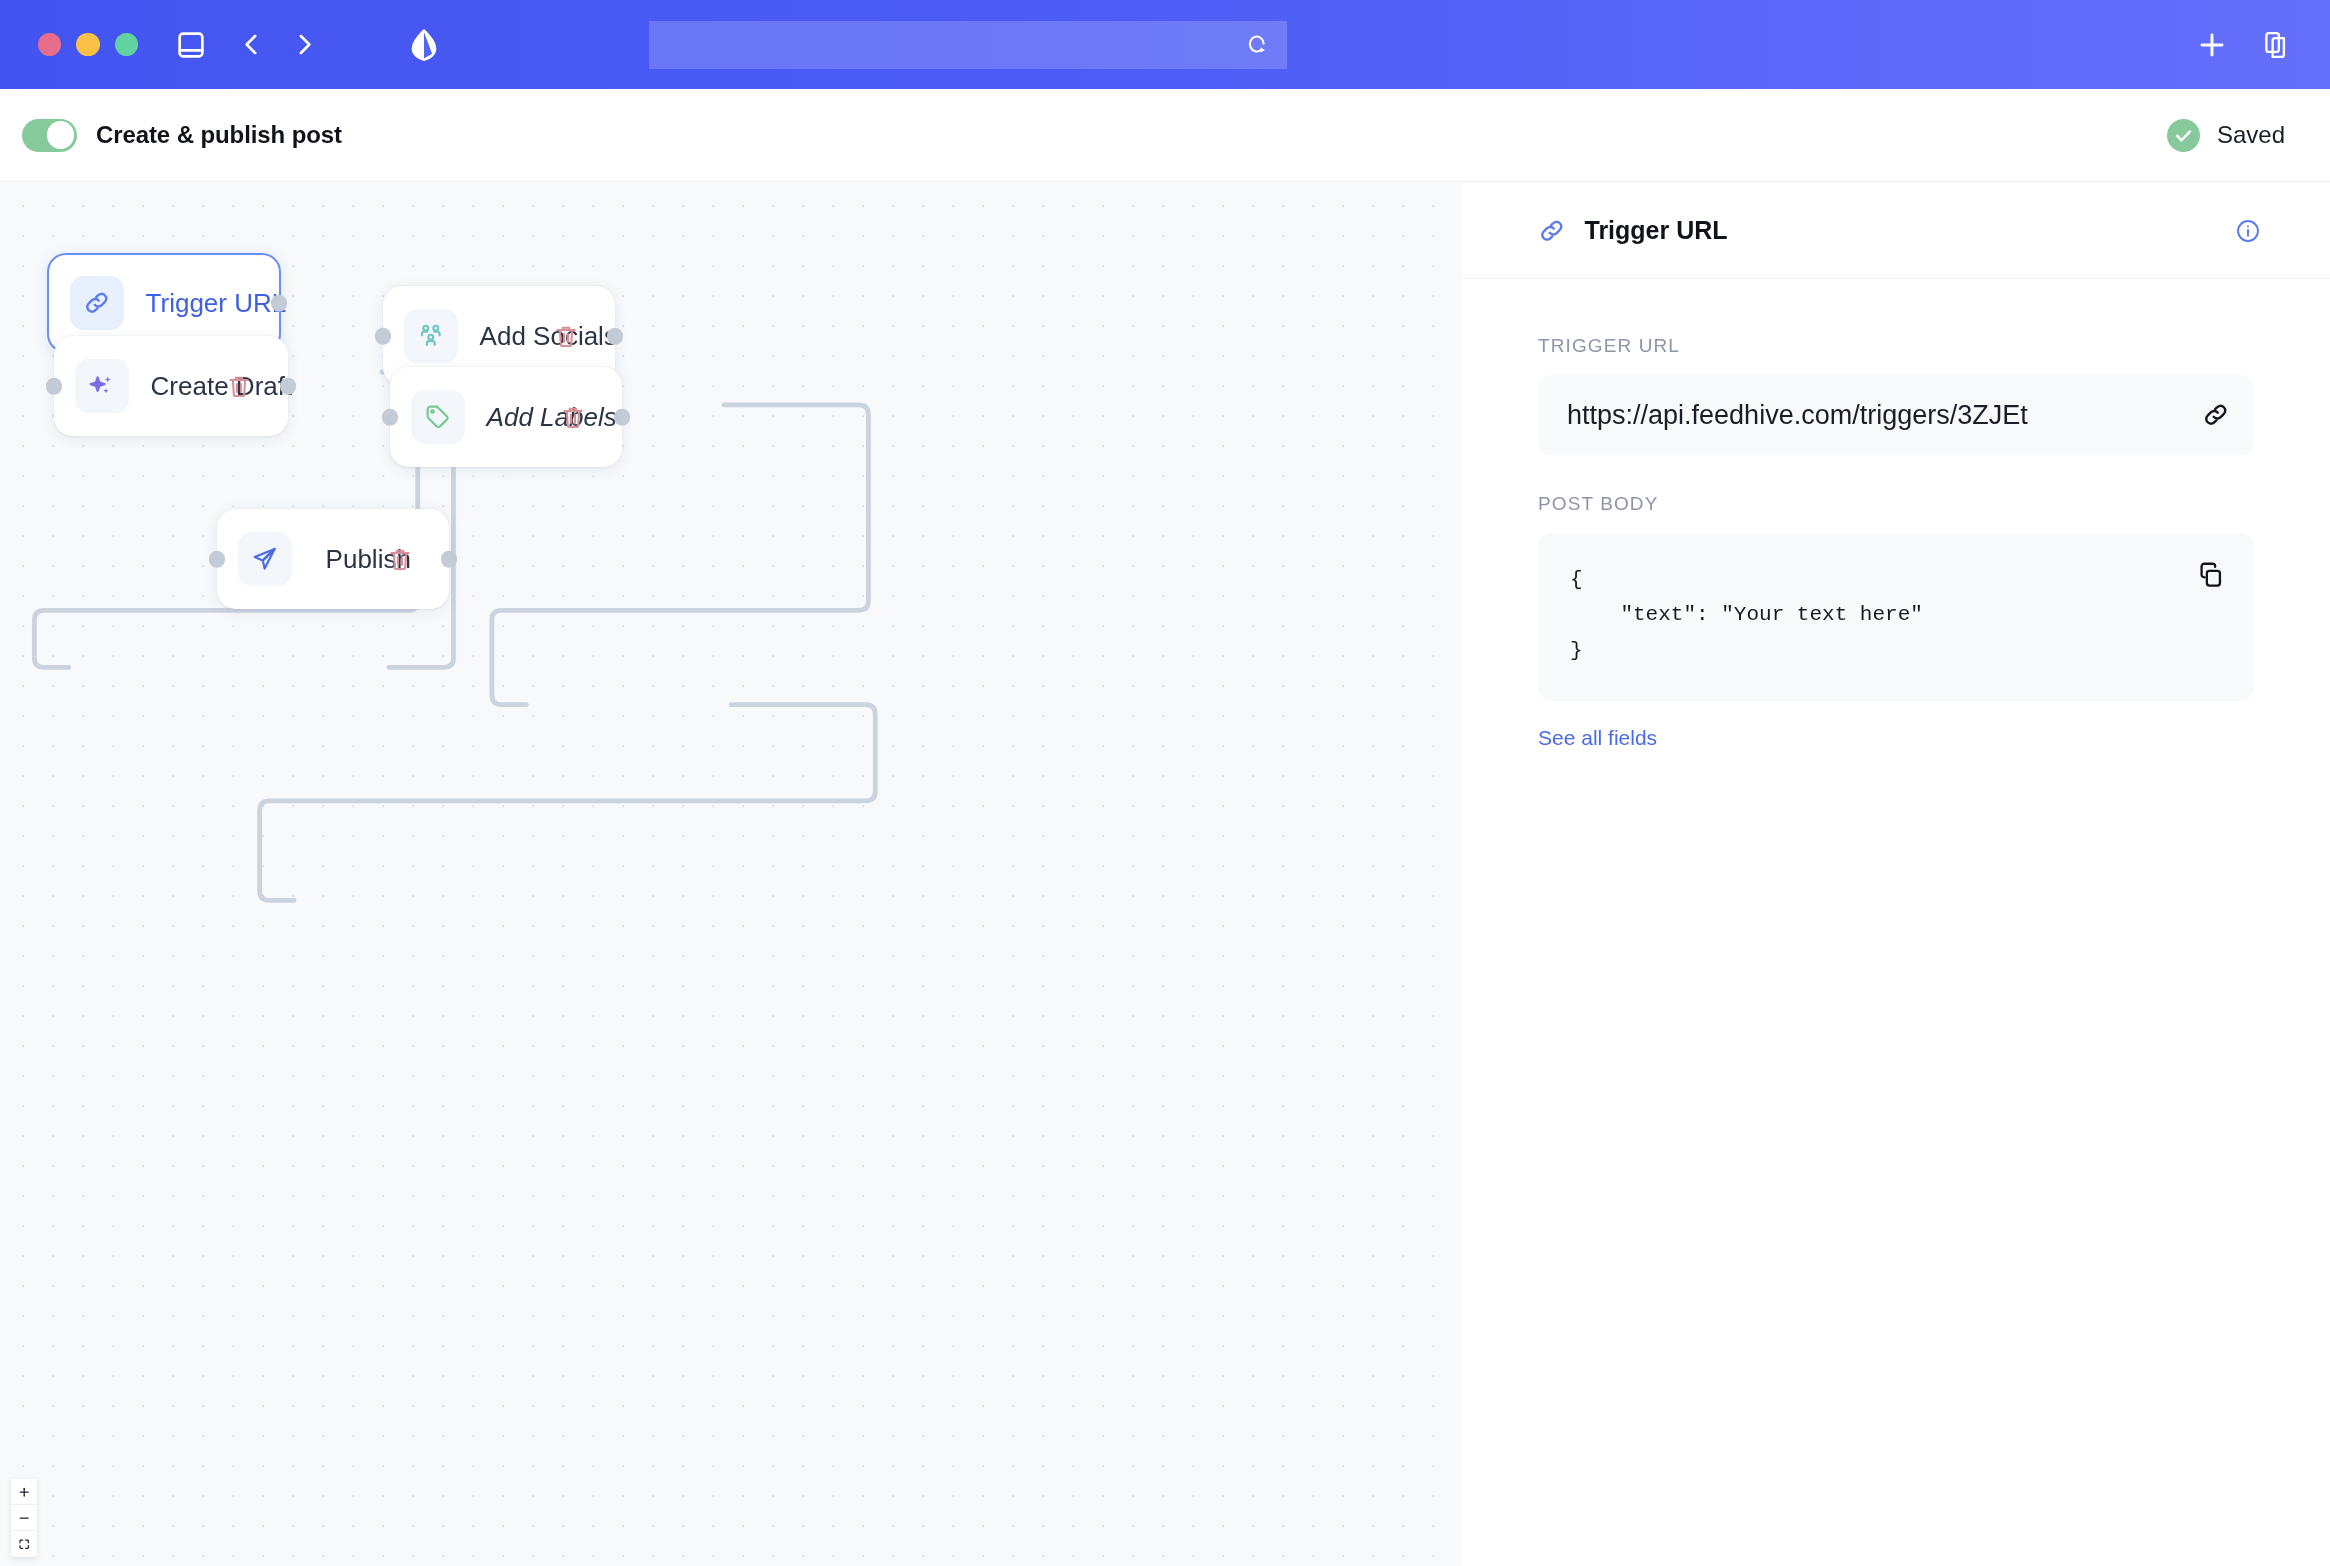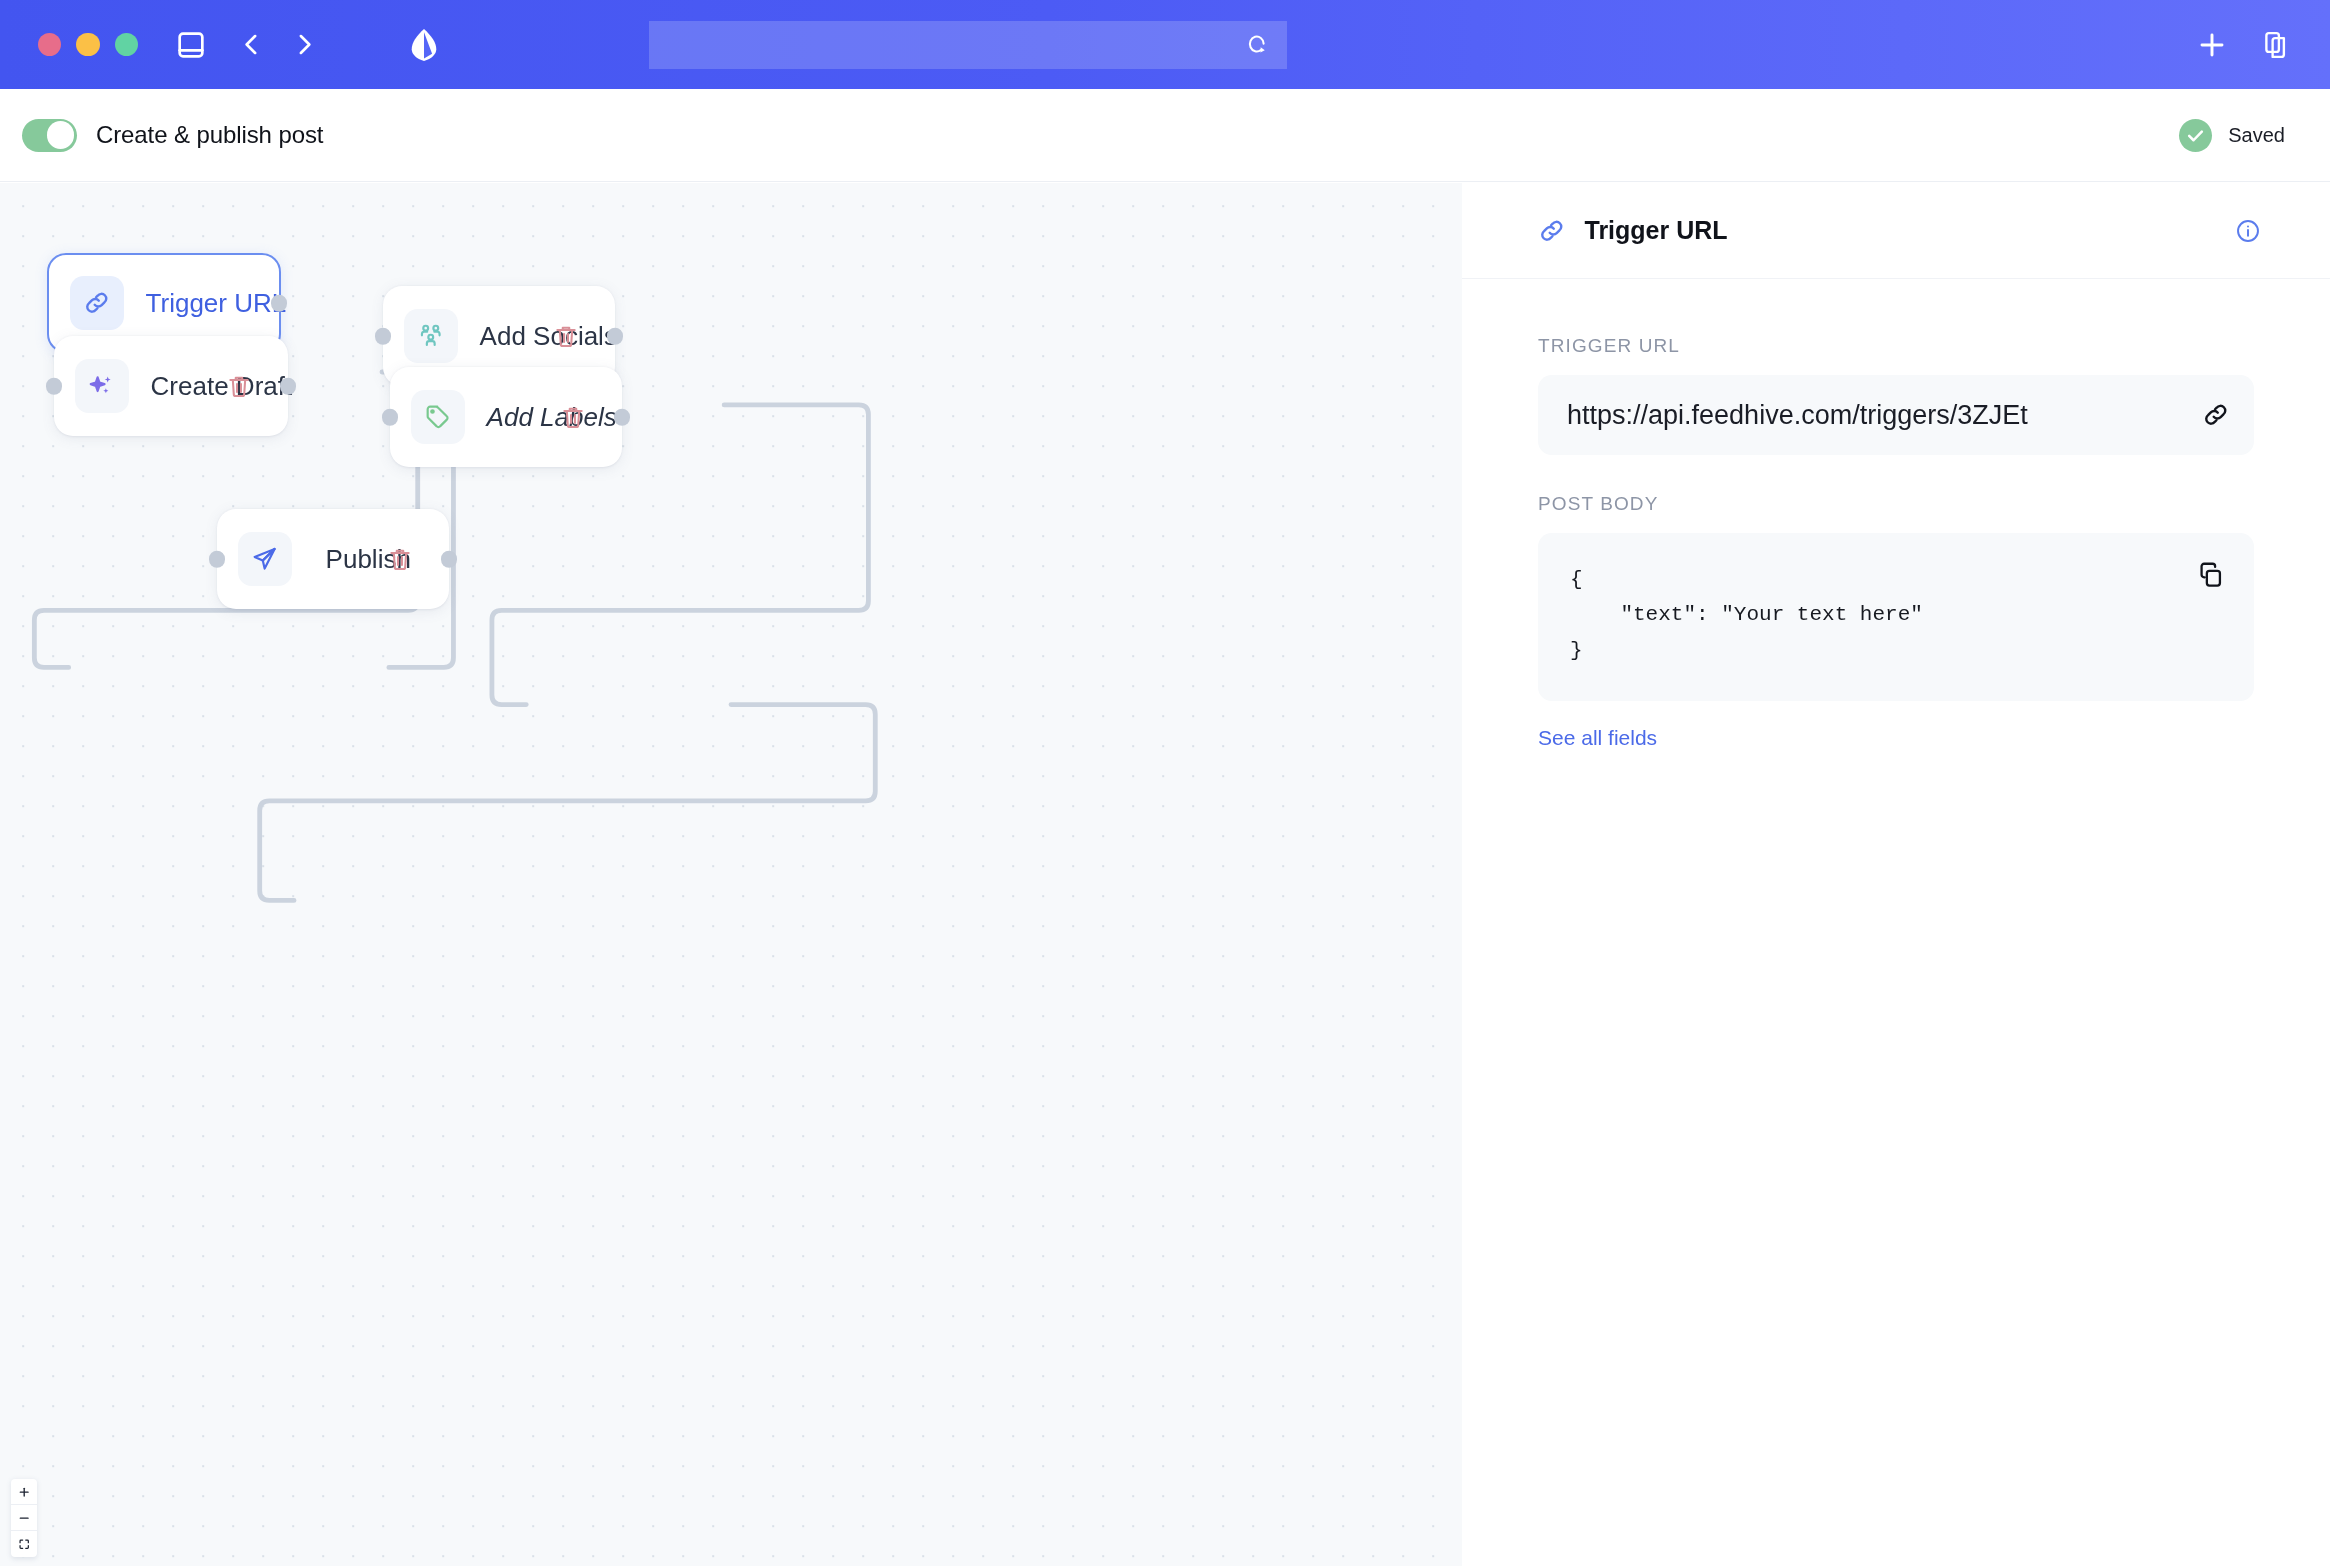--- a/index.html
+++ b/index.html
@@ -48,31 +48,31 @@
   }
   #flow-toggle {
     margin-left: 22px; width: 55px; height: 33px; border-radius: 16.5px;
     background: #86c99b; position: relative; flex: 0 0 auto; cursor: pointer;
   }
   #flow-toggle .knob {
     position: absolute; right: 2.7px; top: 2.7px; width: 27.5px; height: 27.5px;
     border-radius: 50%; background: #ffffff;
   }
   #flow-title {
-    margin-left: 19px; font-size: 24px; font-weight: normal; color: #10131a;
+    margin-left: 19px; font-size: 24px; font-weight: bold; color: #10131a;
     letter-spacing: -0.1px;
   }
   #save-status {
     position: absolute; right: 45px; display: flex; align-items: center; gap: 16.5px;
   }
   #saved-check {
     width: 33px; height: 33px; border-radius: 50%; background: #86c99b;
     display: flex; align-items: center; justify-content: center;
   }
-  #saved-label { font-size: 20px; color: #1a1d26; }
+  #saved-label { font-size: 24px; color: #1a1d26; }
 
   
   #canvas {
     position: absolute; left: 0; top: 183px; width: 1462px; height: 1384px;
     background-color: #f7f9fb;
     background-image: radial-gradient(#d9e0e8 1.1px, transparent 1.1px);
     background-size: 30px 30px;
     background-position: 8.2px 8.2px;
     overflow: hidden;
   }

